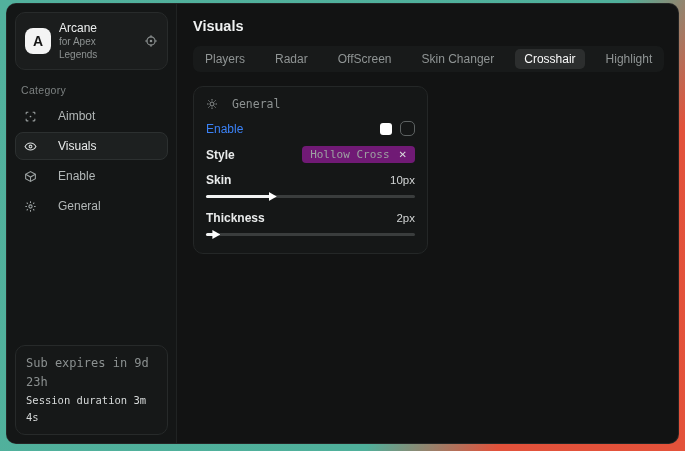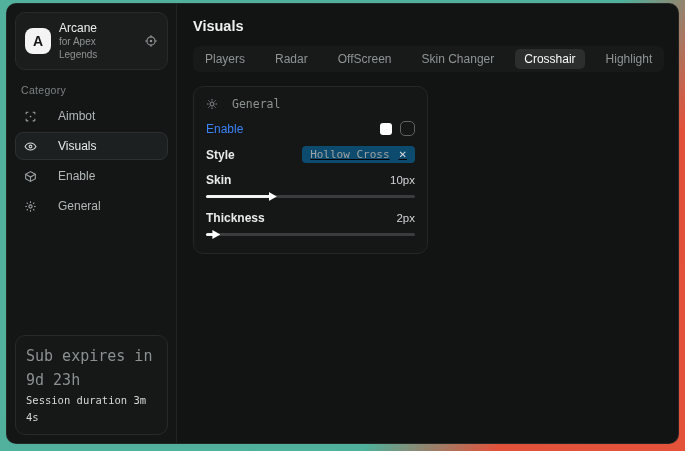--- a/index.html
+++ b/index.html
@@ -61,21 +61,21 @@
   }
   .nav-item.active .nav-icon { color:#d7dada; }
   .sidebar-footer {
     margin-top:auto;
     background:#161818;
     border:1px solid #272a2a;
     border-radius:10px;
     padding:8px 10px;
     line-height:1.6;
   }
-  .footer-line1 { color:#8b9090; font-size:15px; font-family:"DejaVu Sans Mono", monospace; }
+  .footer-line1 { color:#8b9090; font-size:12px; font-family:"DejaVu Sans Mono", monospace; }
   .footer-line2 { color:#d6d9d9; font-size:10.5px; font-family:"DejaVu Sans Mono", monospace; }
   
   .main { flex:1; padding:14px 16px; }
   .page-title { color:#f0f2f2; font-size:14.5px; font-weight:bold; }
   .tabs {
     display:inline-flex; align-items:center; gap:12px;
     background:#181a1a; border-radius:7px;
     padding:3px; margin-top:12px;
   }
   .tab {
@@ -108,23 +108,22 @@
   .row-label { color:#e9ebeb; font-size:12px; font-weight:bold; }
   .row-value { color:#d3d6d6; font-size:11.5px; }
   .enable-controls { display:flex; align-items:center; gap:8px; }
   .swatch { width:12px; height:12px; border-radius:3px; }
   .checkbox {
     width:15px; height:15px; border-radius:5px;
     border:1.5px solid #5d6262; background:transparent;
   }
   .select-chip {
     display:flex; align-items:center; gap:9px;
-    background:#0c4a6e; border-radius:4px;
+    background:#701a75; border-radius:4px;
     padding:2px 8px;
-    text-decoration:underline;
   }
   .select-chip .chip-text {
     color:#9da1a1; font-size:11px;
     font-family:"DejaVu Sans Mono", monospace;
   }
   .select-chip .chip-clear { color:#d9dcdc; font-size:10px; }
   .slider { position:relative; height:9px; margin-top:5px; }
   .slider-track {
     position:absolute; left:0; right:0; top:3px; height:3px;
     background:#3a3d3d; border-radius:2px;

